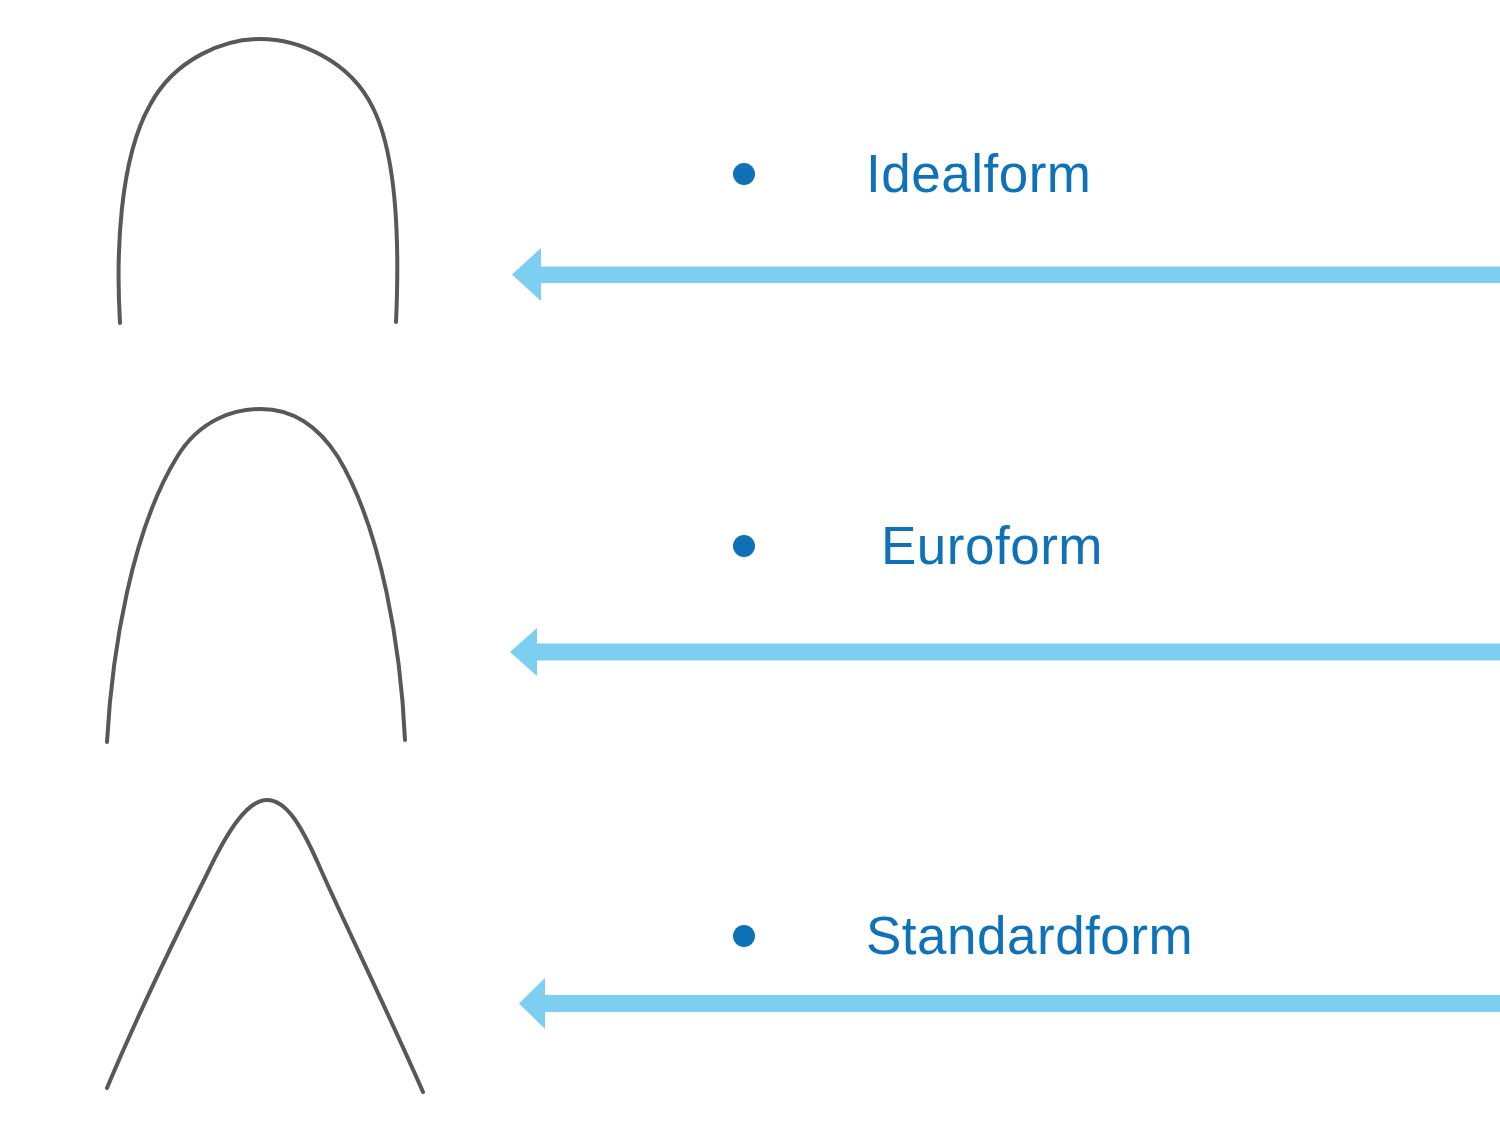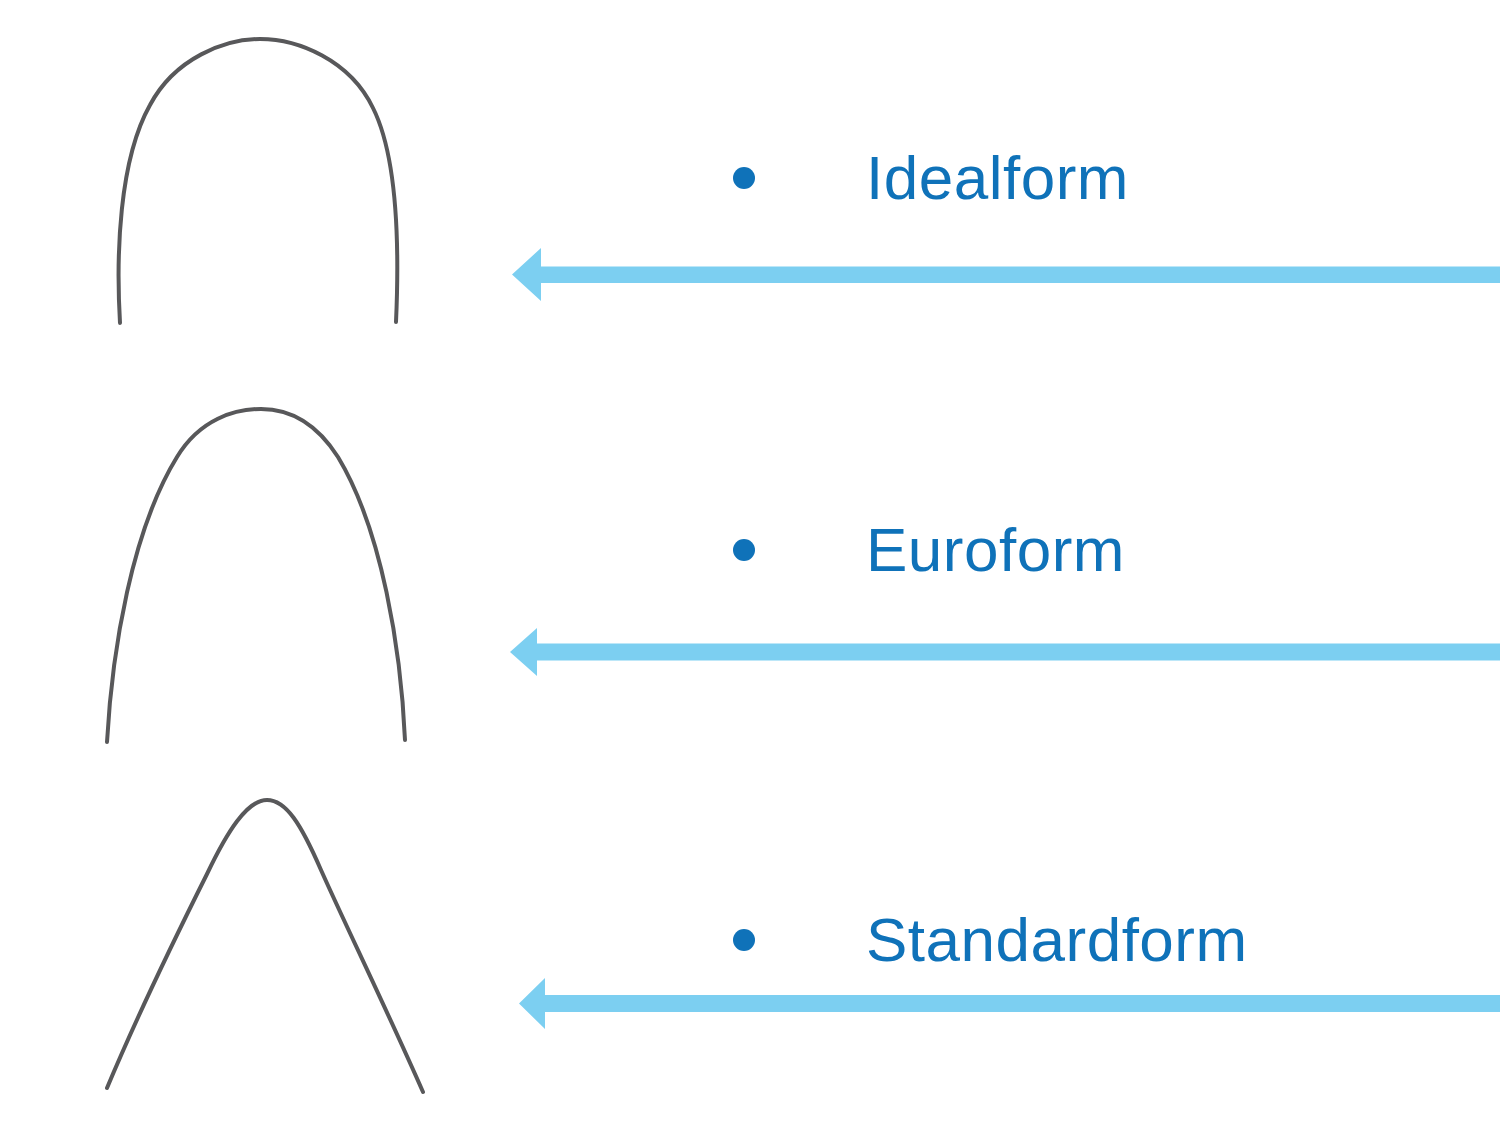--- a/index.html
+++ b/index.html
@@ -29,33 +29,33 @@
   #arch-euroform    { left: 95px;  top: 395px; }
   #arch-standardform{ left: 95px;  top: 790px; }
 
   .label-row {
     position: absolute;
     display: flex;
     align-items: center;
     white-space: nowrap;
   }
   #label-row-1 { left: 733px; top: 147px; }
-  #label-row-2 { left: 733px; top: 519px; }
+  #label-row-2 { left: 733px; top: 519px; gap: 15px; }
   #label-row-3 { left: 733px; top: 909px; }
 
   .bullet {
     width: 22px;
     height: 22px;
     border-radius: 50%;
     background: var(--color-bullet, #0f72b9);
     flex: 0 0 auto;
   }
   .label-text {
     margin-left: 111px;
-    font-size: 62px;
+    font-size: 53px;
     line-height: 1;
     color: var(--color-label, #0f72b9);
     letter-spacing: 0.5px;
   }
 
   .arrow-svg {
     position: absolute;
     display: block;
   }
   .arrow-svg polygon {

